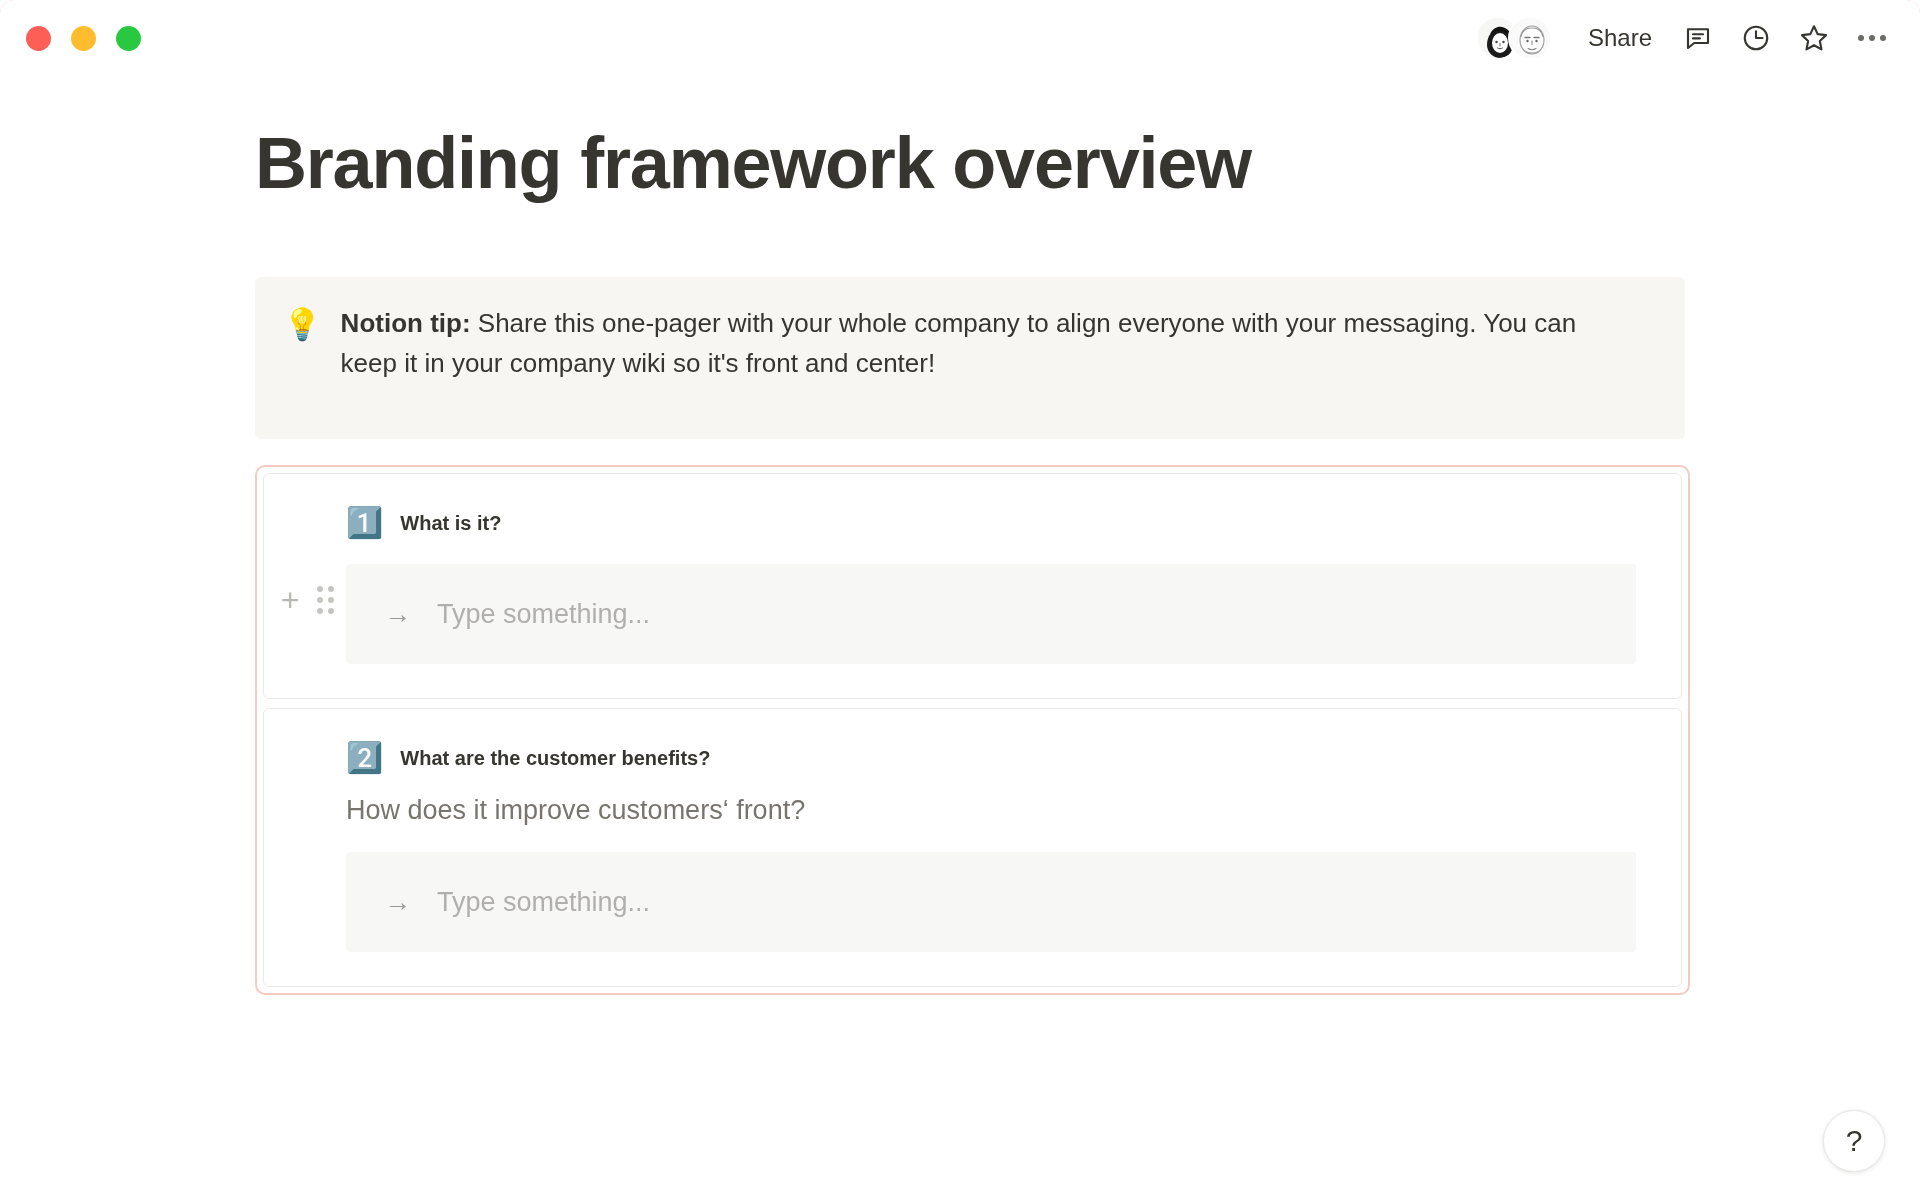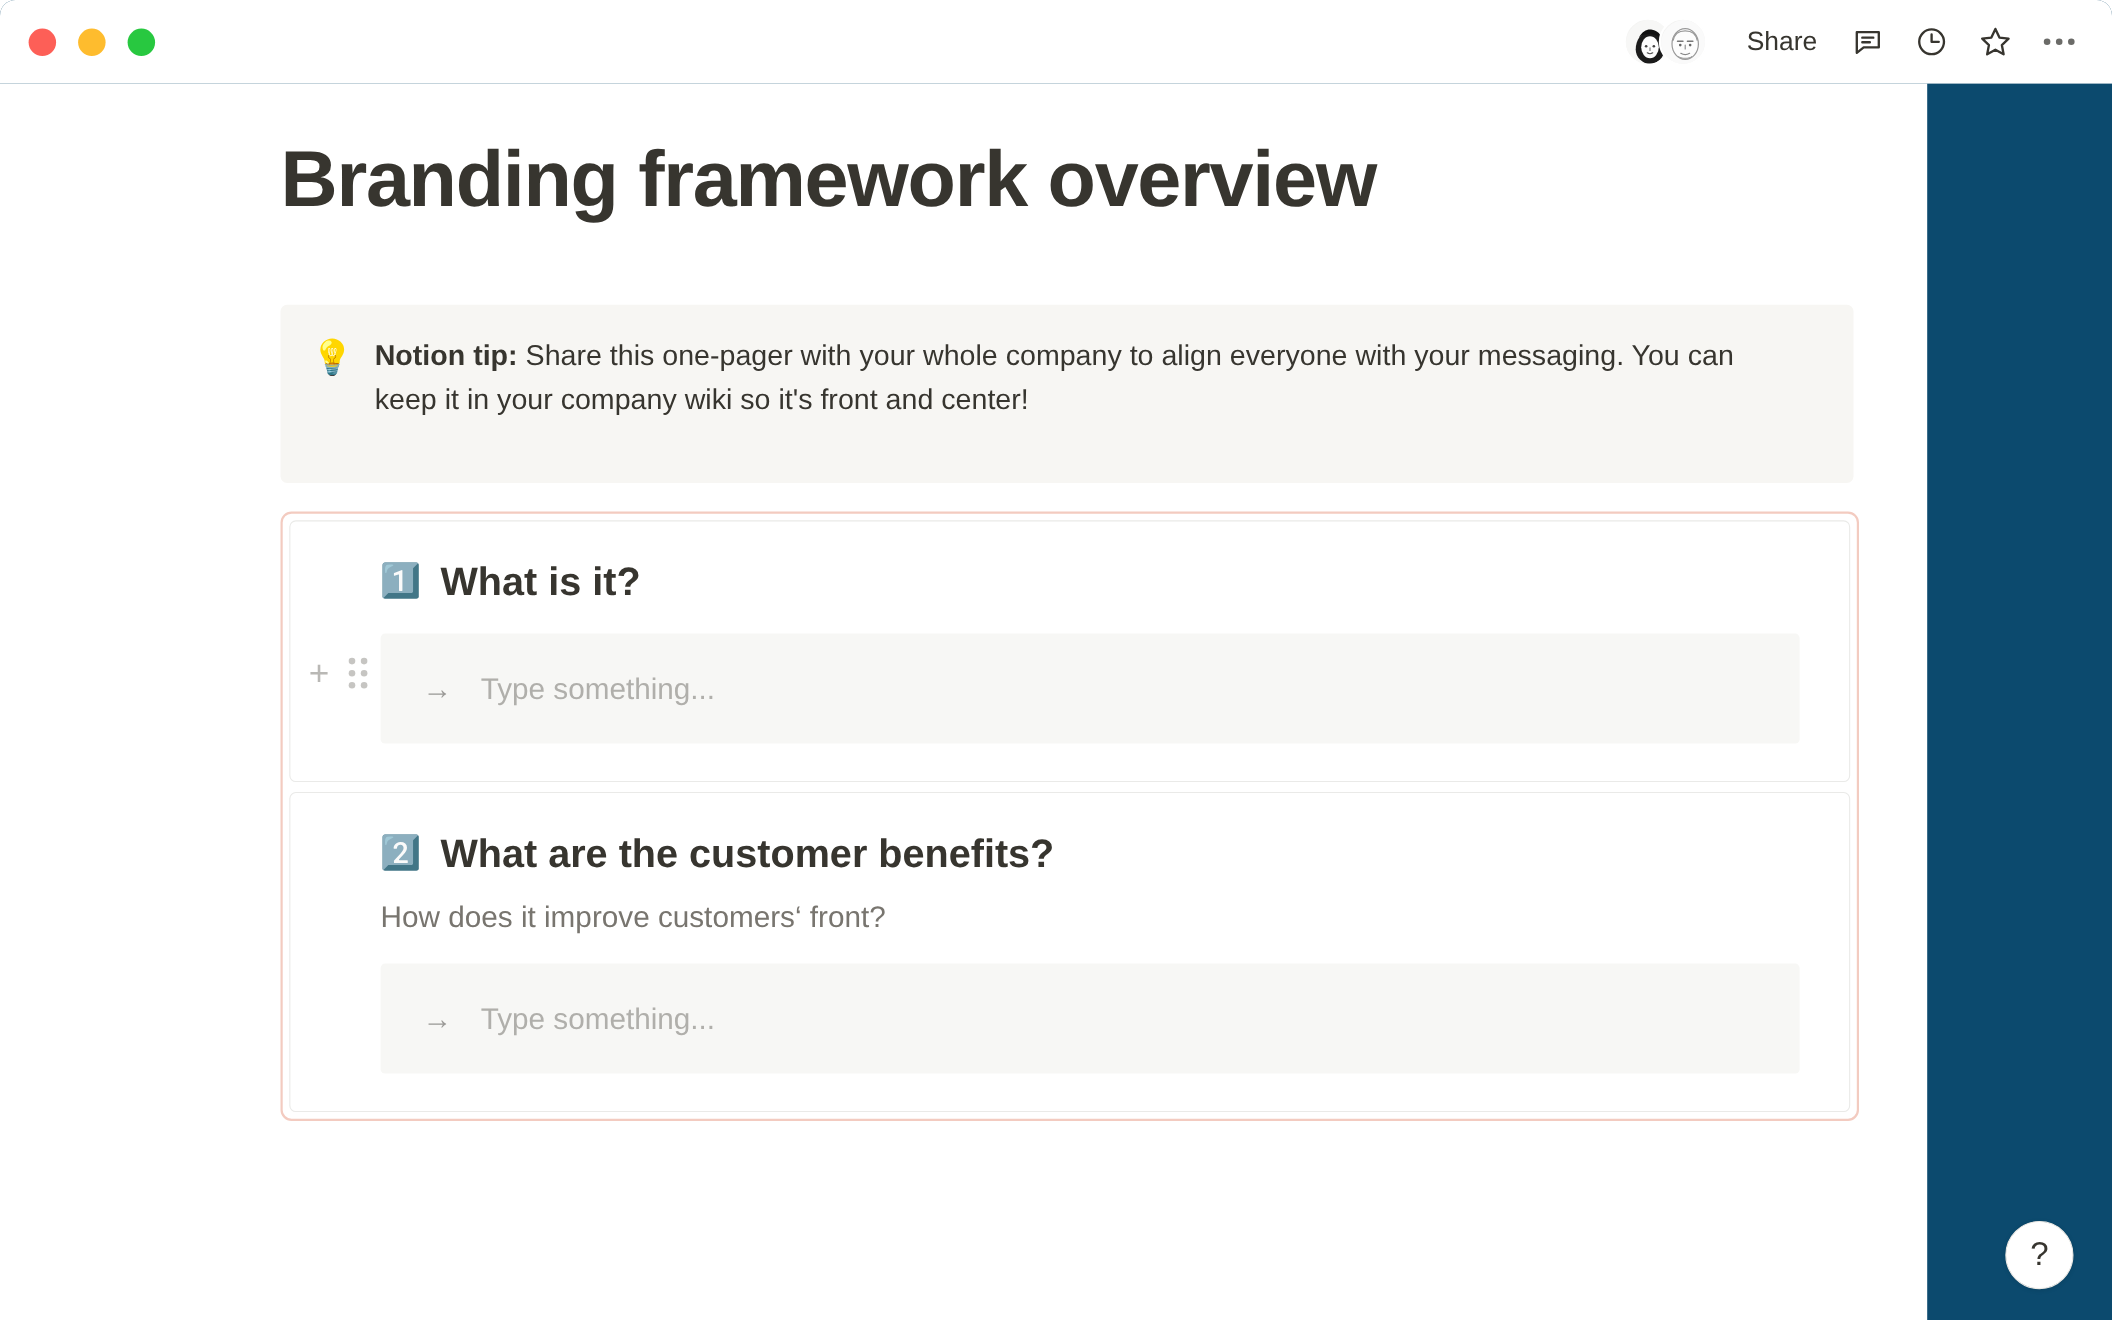--- a/index.html
+++ b/index.html
@@ -14,21 +14,21 @@
     font-family: "Liberation Sans", sans-serif;
     background: #ffffff;
     color: #37352f;
     -webkit-font-smoothing: antialiased;
   }
 
   .window {
     position: relative;
     width: 1920px;
     height: 1200px;
-    background: #0c4a6e;
+    background: #f9a8d4;
     border-top-left-radius: 14px;
     border-top-right-radius: 14px;
     overflow: hidden;
   }
 
   
   .titlebar {
     position: absolute;
     top: 0; left: 0;
     width: 1920px;
@@ -113,21 +113,21 @@
     border-radius: 50%;
     background: #6b6b68;
     display: block;
   }
 
   
   .page {
     position: absolute;
     top: 76px;
     left: 0;
-    width: 1752px;
+    width: 1920px;
     height: 1124px;
     background: #ffffff;
   }
 
   .content {
     position: absolute;
     left: 255px;
     top: 0;
     width: 1430px;
   }
@@ -202,21 +202,21 @@
     padding-left: 82px;
   }
   .q-emoji {
     font-size: 30px;
     line-height: 1;
     margin-right: 17px;
     flex: 0 0 auto;
     user-select: none;
   }
   .q-title {
-    font-size: 36px;
+    font-size: 20px;
     font-weight: bold;
     color: #37352f;
   }
   .q-sub {
     margin-top: 22px;
     padding-left: 82px;
     font-size: 27px;
     color: #78756f;
   }
 

